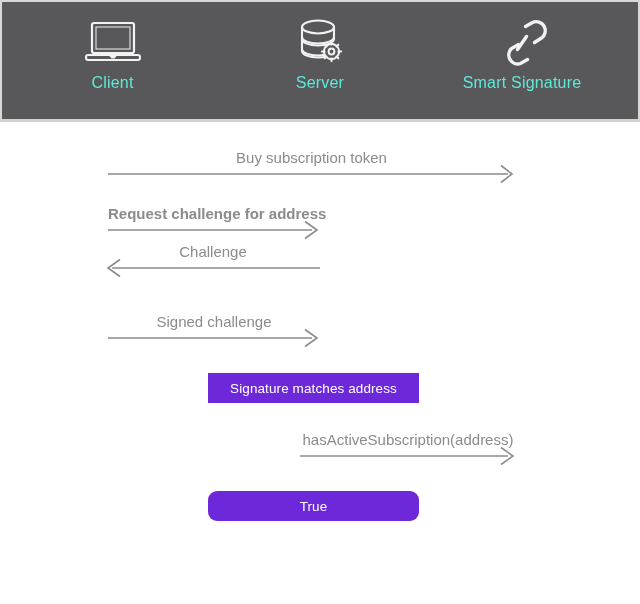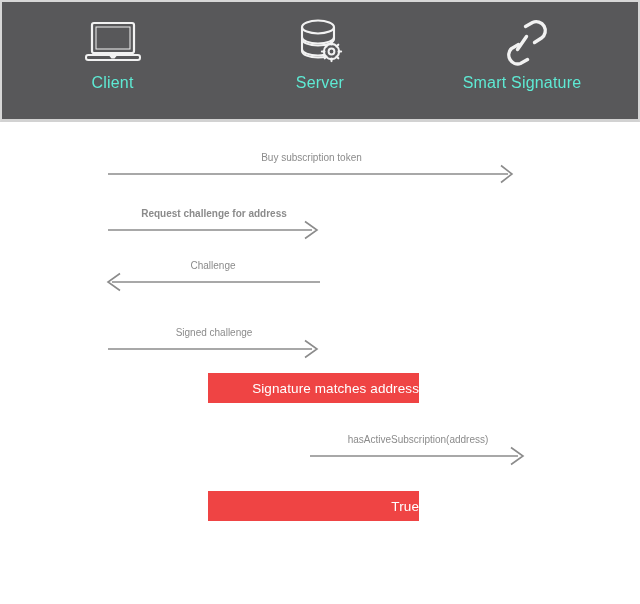--- a/index.html
+++ b/index.html
@@ -65,39 +65,39 @@
   .msg {
     position: absolute;
     height: 30px;
   }
   .msg-label {
     position: absolute;
     bottom: 9px;
     width: 100%;
     text-align: center;
     color: #8b8b8b;
-    font-size: 10px;
+    font-size: 15px;
     white-space: nowrap;
     line-height: 16px;
   }
 
   .msg svg {
     position: absolute;
     left: 0;
     bottom: -9px;
     overflow: visible;
   }
 
   
   .greenbox {
     position: absolute;
-    background: #ef4444;
+    background: #6d28d9;
     display: flex;
     align-items: center;
-    justify-content: flex-end;
+    justify-content: center;
     color: #ffffff;
     font-size: 13.5px;
     letter-spacing: 0.1px;
   }
 </style>
 </head>
 <body>
 
 <div class="diagram">
 
@@ -165,46 +165,46 @@
   </div>
 
   <div class="msg" style="left:108px; top:201px; width:212px;font-weight:bold;">
     <div class="msg-label">Request challenge for address</div>
     <svg width="212" height="20" viewBox="0 0 212 20">
       <line x1="0" y1="10" x2="204" y2="10" stroke="#8b8b8b" stroke-width="1.4"></line>
       <polyline points="197,1.5 209,10 197,18.5" fill="none" stroke="#8b8b8b" stroke-width="1.6"></polyline>
     </svg>
   </div>
 
-  <div class="msg" style="left:106px; top:253px; width:214px;">
+  <div class="msg" style="left:106px; top:239px; width:214px;">
     <div class="msg-label">Challenge</div>
     <svg width="214" height="20" viewBox="0 0 214 20">
       <line x1="6" y1="10" x2="214" y2="10" stroke="#8b8b8b" stroke-width="1.4"></line>
       <polyline points="14,1.5 2,10 14,18.5" fill="none" stroke="#8b8b8b" stroke-width="1.6"></polyline>
     </svg>
   </div>
 
-  <div class="msg" style="left:108px; top:320px; width:212px;">
+  <div class="msg" style="left:108px; top:309px; width:212px;">
     <div class="msg-label">Signed challenge</div>
     <svg width="212" height="20" viewBox="0 0 212 20">
       <line x1="0" y1="10" x2="204" y2="10" stroke="#8b8b8b" stroke-width="1.4"></line>
       <polyline points="197,1.5 209,10 197,18.5" fill="none" stroke="#8b8b8b" stroke-width="1.6"></polyline>
     </svg>
   </div>
 
   <div class="greenbox" style="left:208px; top:373px; width:211px; height:30px;">
     <span>Signature matches address</span>
   </div>
 
-  <div class="msg" style="left:310px; top:427px; width:216px;">
+  <div class="msg" style="left:300px; top:427px; width:216px;">
     <div class="msg-label">hasActiveSubscription(address)</div>
     <svg width="216" height="20" viewBox="0 0 216 20">
       <line x1="0" y1="10" x2="208" y2="10" stroke="#8b8b8b" stroke-width="1.4"></line>
       <polyline points="201,1.5 213,10 201,18.5" fill="none" stroke="#8b8b8b" stroke-width="1.6"></polyline>
     </svg>
   </div>
 
-  <div class="greenbox" style="left:208px; top:491px; width:211px; height:30px;">
+  <div class="greenbox" style="left:208px; top:491px; width:211px; height:30px;border-radius:9px;">
     <span>True</span>
   </div>
 
 
 </div>
 
 </body></html>

